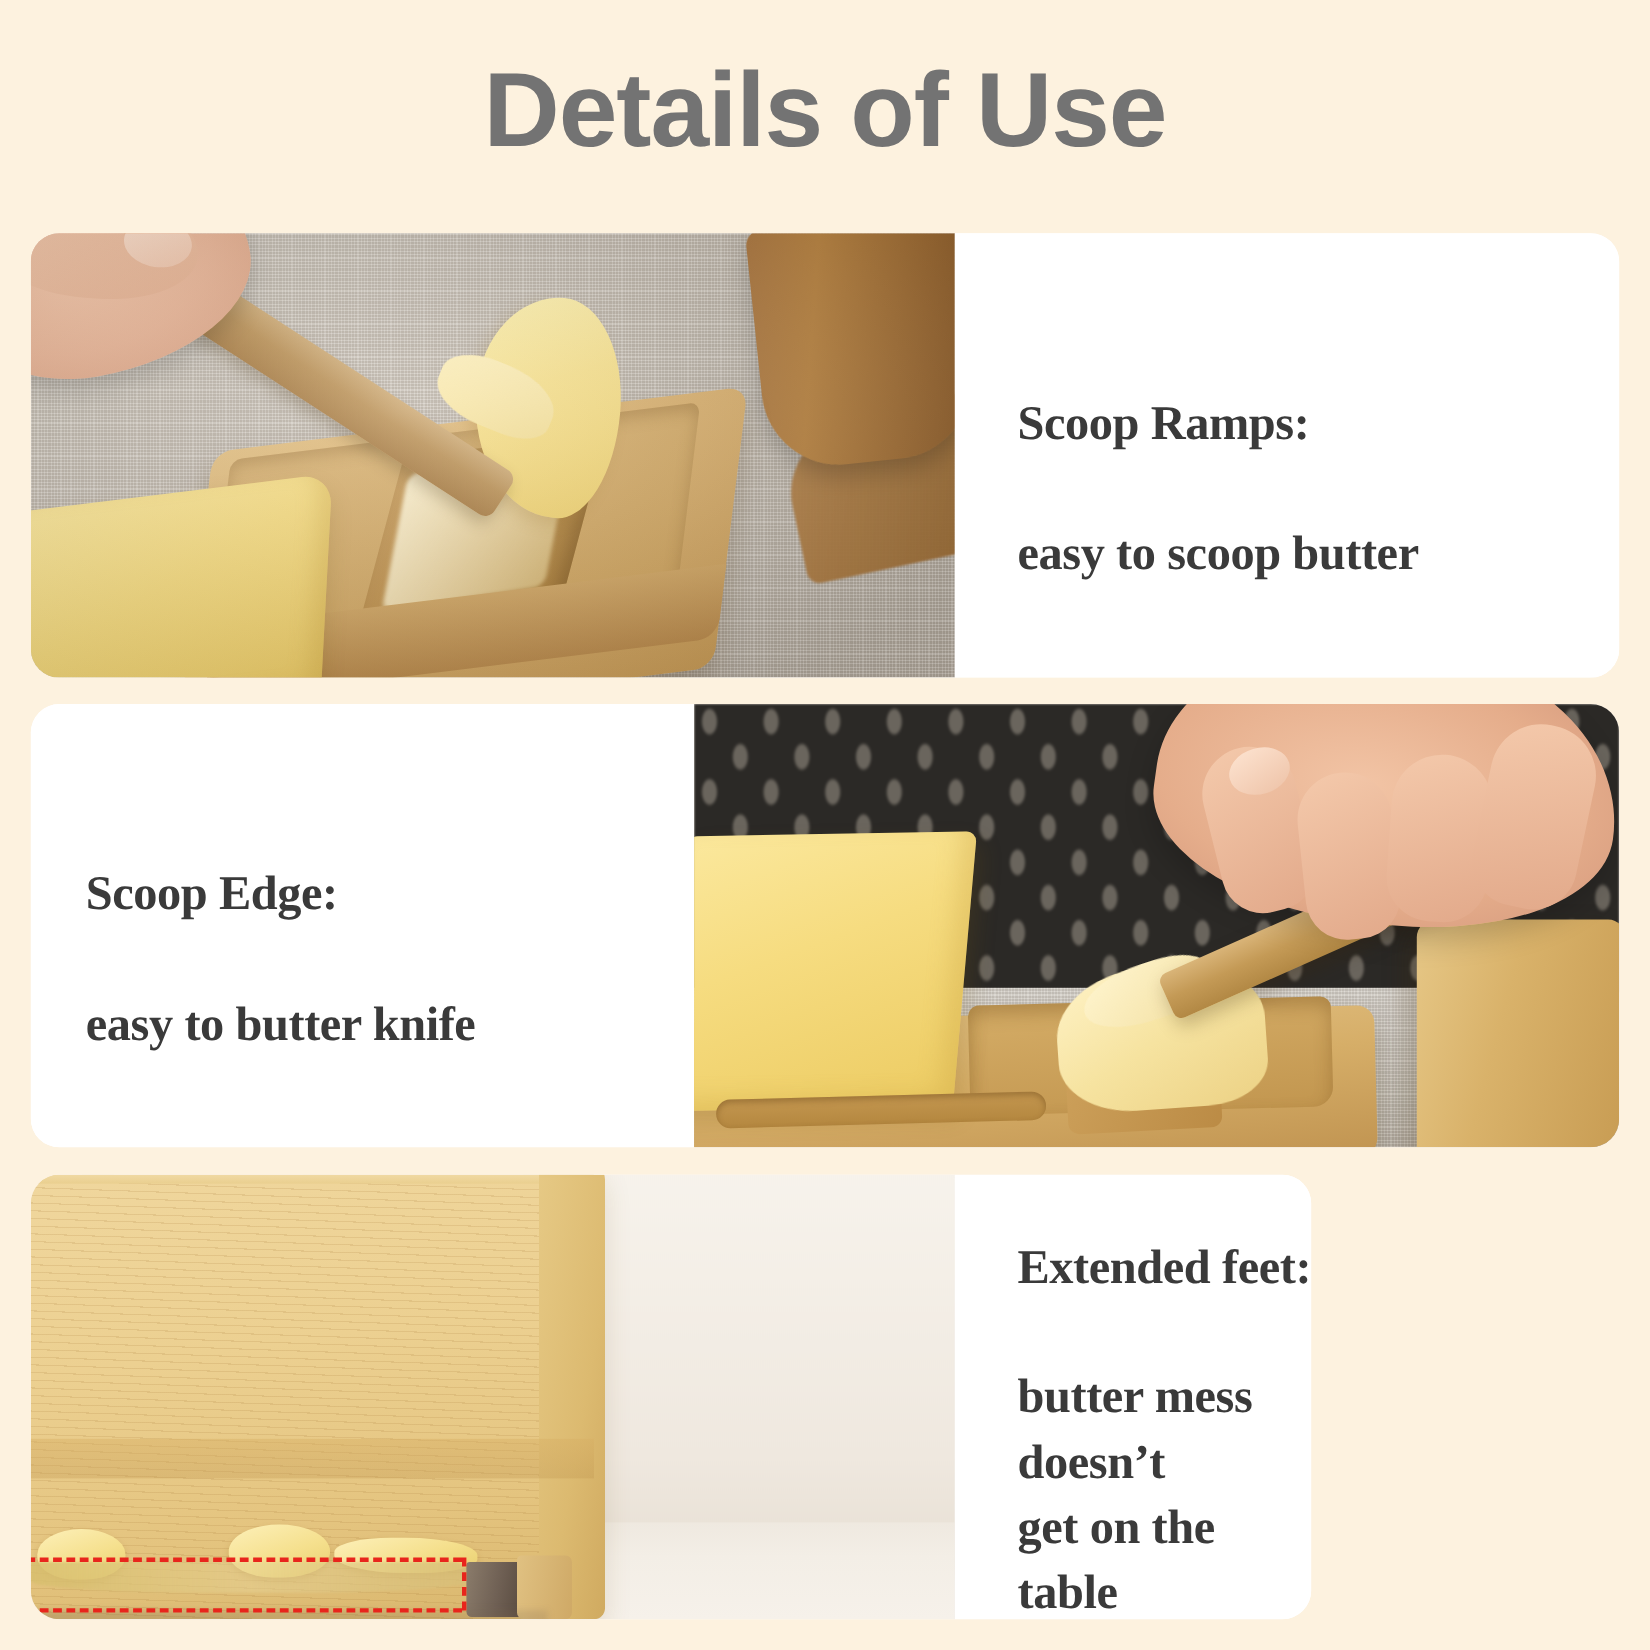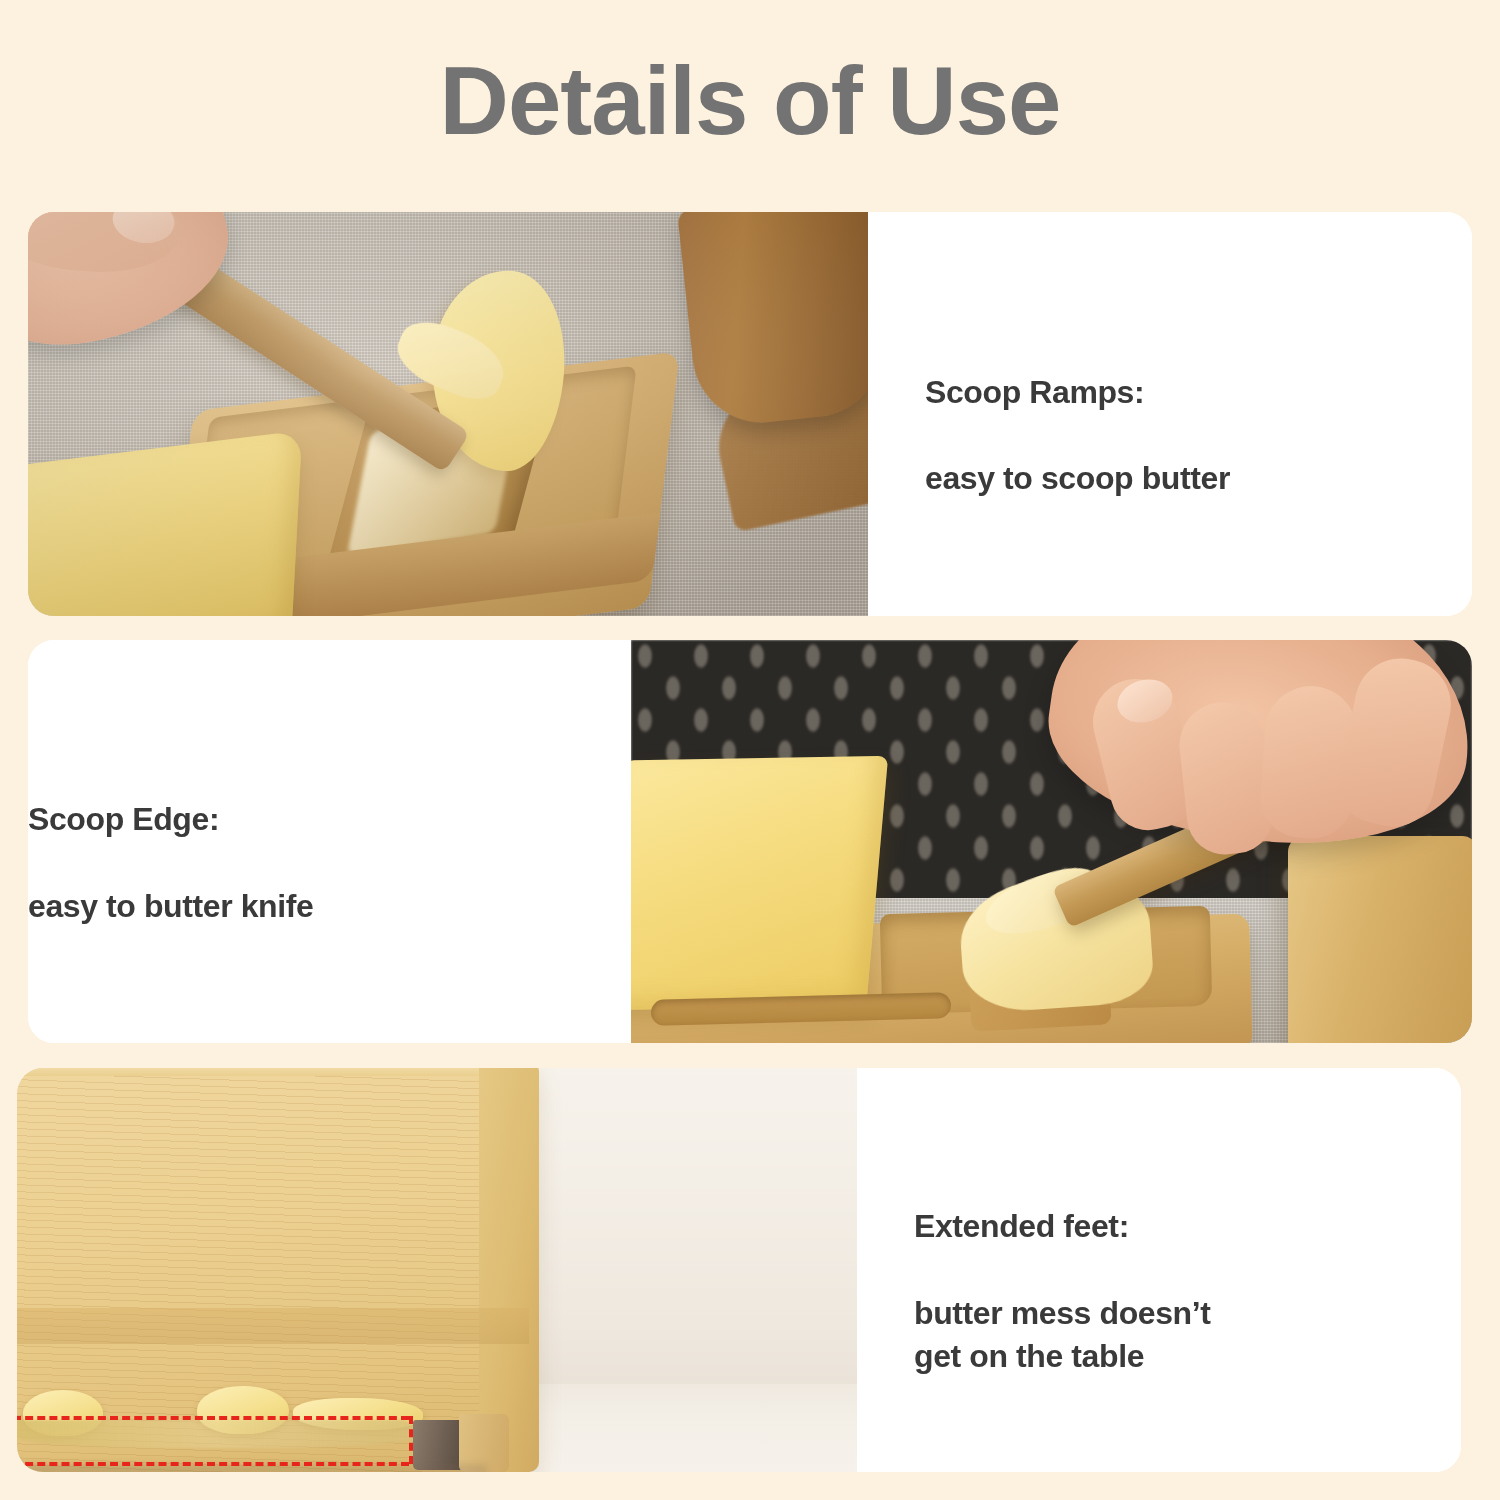--- a/index.html
+++ b/index.html
@@ -26,42 +26,43 @@
   
   .card {
     position:absolute;
     background:#FFFFFF;
     border-radius:26px;
     overflow:hidden;
     display:flex;
   }
   #row1 { left:28px; top:212px; width:1444px; height:404px; }
   #row2 { left:28px; top:640px; width:1444px; height:403px; }
-  #row3 { left:17px; top:1068px; width:1444px; height:404px; }
+  #row3 { left:28px; top:1068px; width:1164px; height:404px; }
 
   .photo { position:relative; overflow:hidden; flex:0 0 auto; }
   .caption-pane {
     flex:1 1 auto;
     background:#fff;
     display:flex;
     align-items:center;
     position:relative;
   }
   .caption {
     color:#3A3A3A;
     font-weight:bold;
-    font-size:32px;
+    font-size:44px;
     line-height:1.35;
     letter-spacing:-0.4px;
     white-space:pre-line;
+    font-family:Liberation Serif, serif;
   }
   #row1 .photo { width:840px; height:404px; }
   #row1 .caption-pane { padding-left:57px; }
   #row2 .photo { width:841px; height:403px; order:2; }
-  #row2 .caption-pane { order:1; flex:0 0 603px; }
+  #row2 .caption-pane { order:1; flex:0 0 603px; padding-left:50px; }
   #row3 .photo { width:840px; height:404px; }
   #row3 .caption-pane { padding-left:57px; }
 
   
   .p1 { background:linear-gradient(150deg,#cfc7bb 0%,#c6bdb0 45%,#bdb3a6 100%); }
   .p1 .linen {
     position:absolute; inset:0;
     background-image:
       repeating-linear-gradient(0deg, rgba(255,255,255,.22) 0 1px, rgba(0,0,0,.05) 1px 3px),
       repeating-linear-gradient(90deg, rgba(255,255,255,.20) 0 1px, rgba(0,0,0,.045) 1px 3px);

